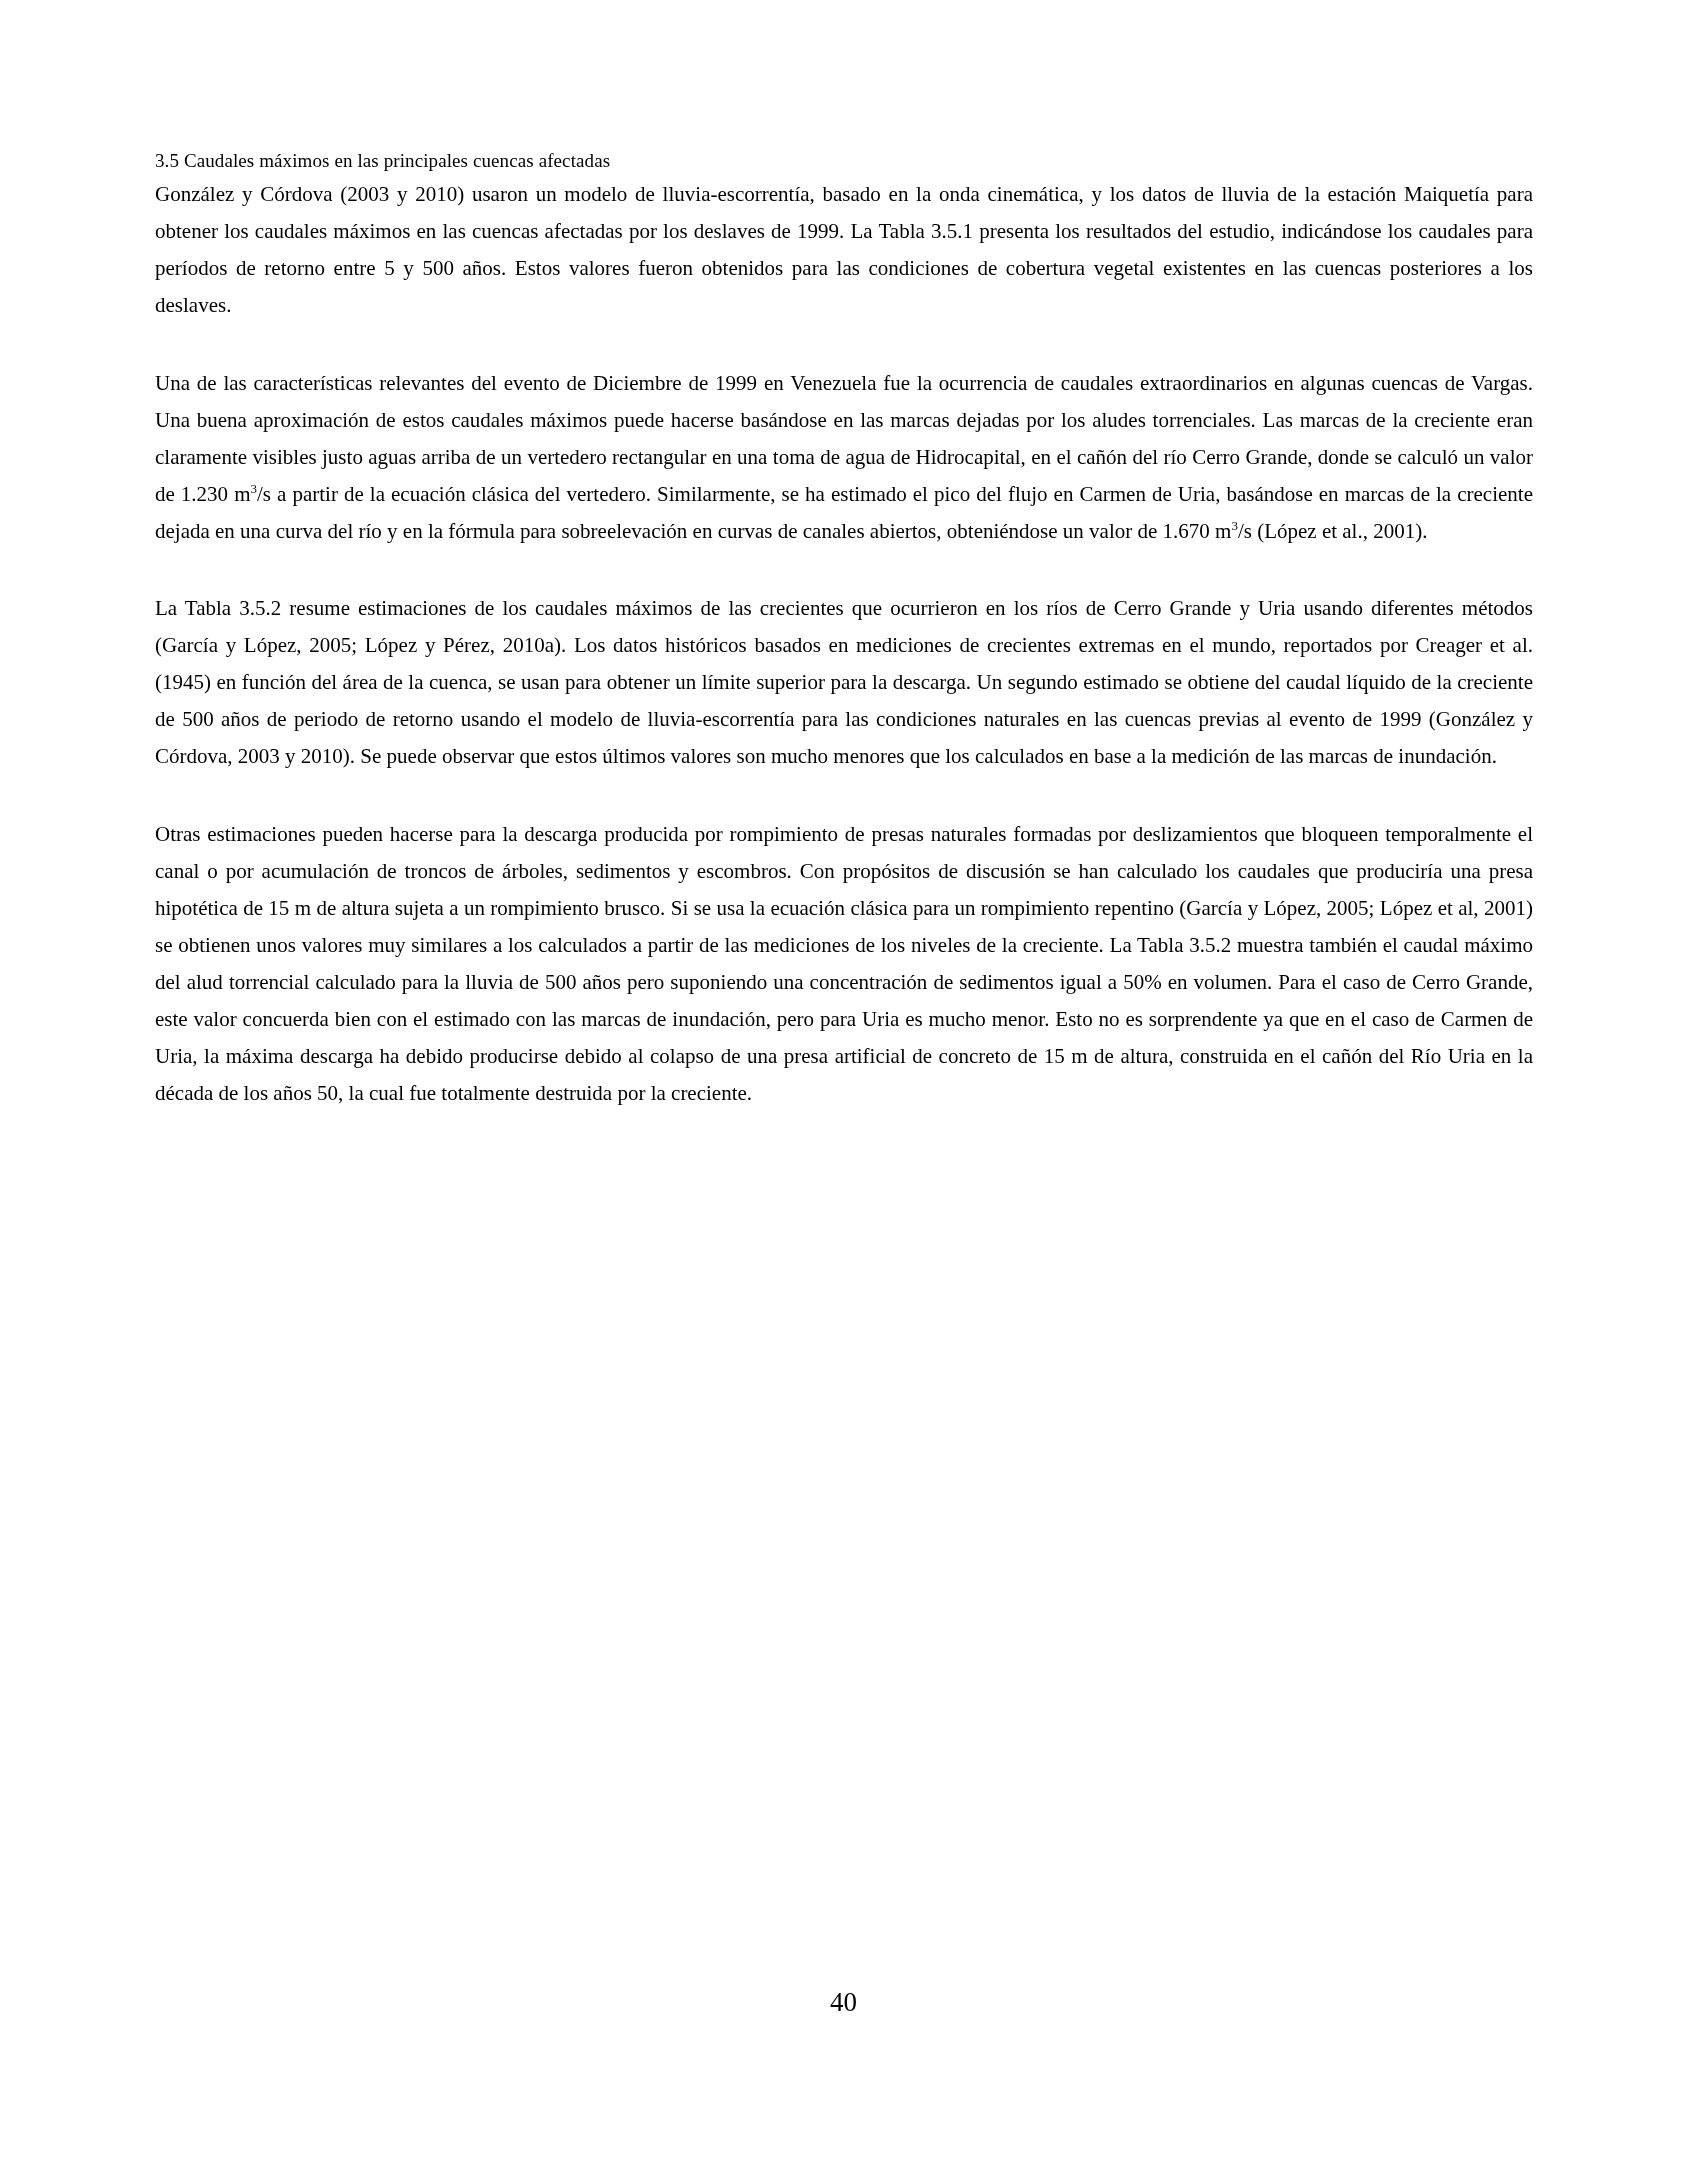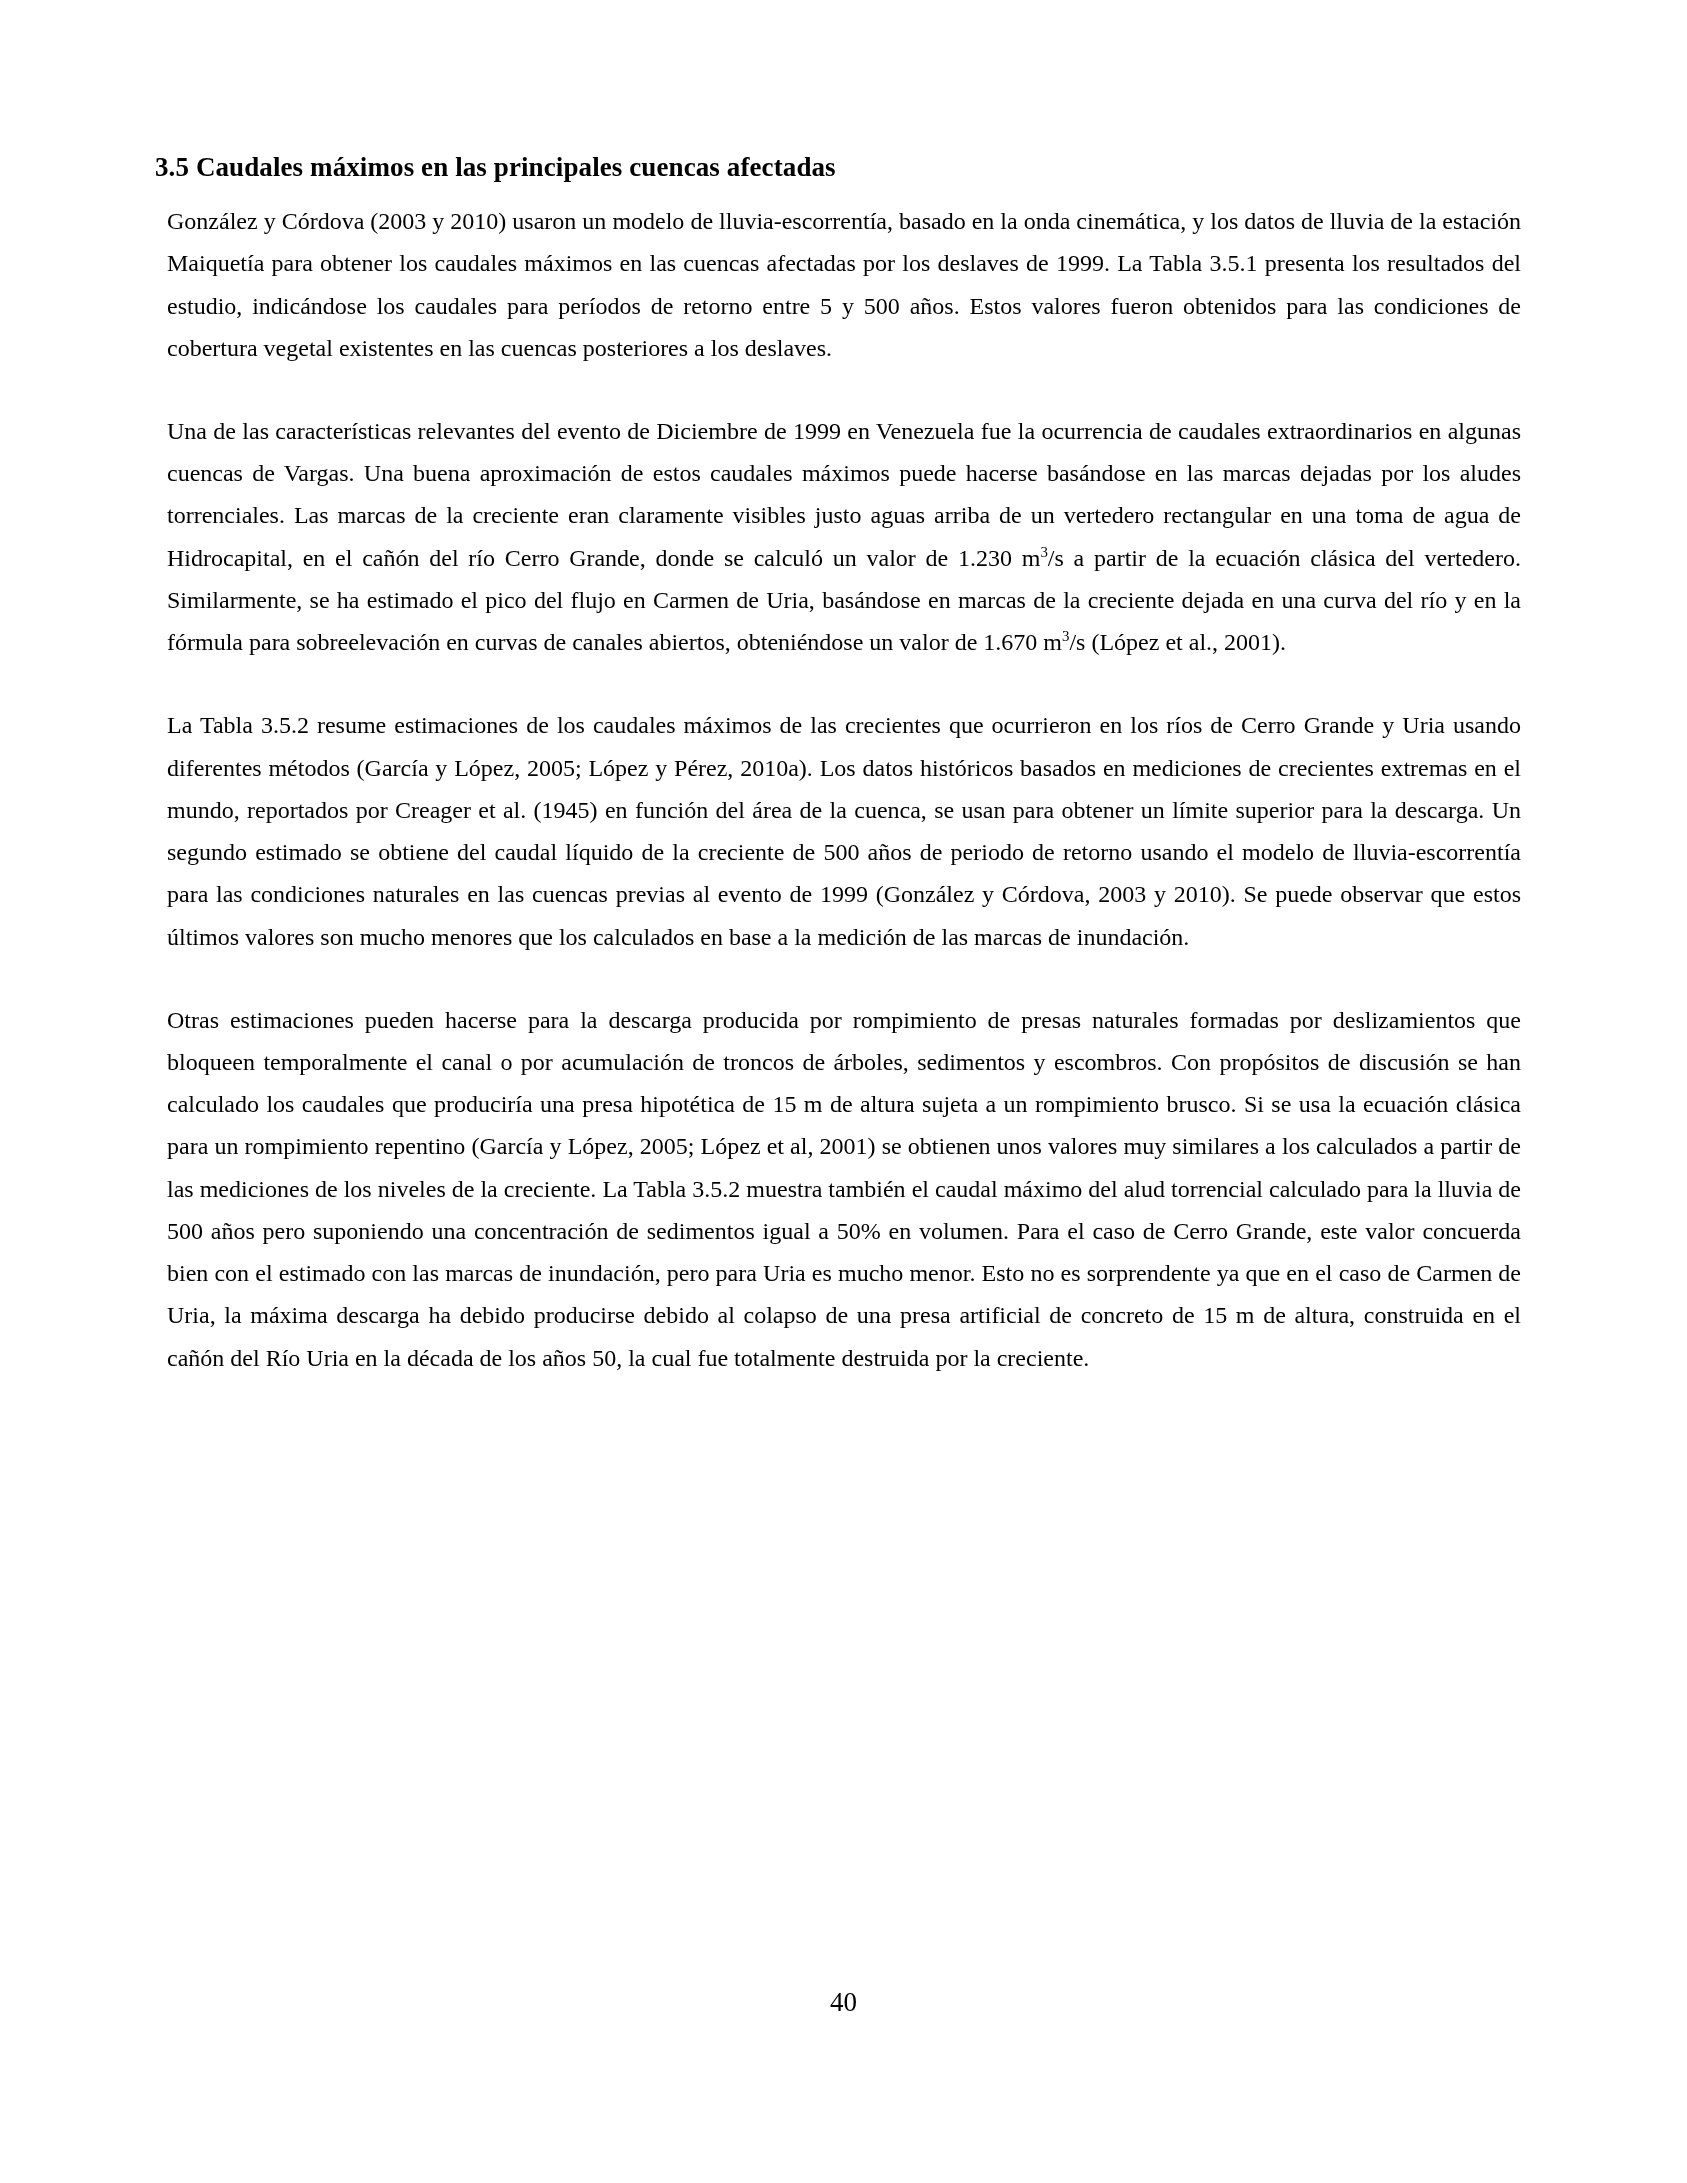--- a/index.html
+++ b/index.html
@@ -19,33 +19,33 @@
     box-sizing: border-box;
     overflow: hidden;
   }
   .content {
     position: absolute;
     left: 155px;
     top: 147px;
     width: 1378px;
   }
   .section-heading {
-    font-size: 27px;
-    font-weight: bold;
+    font-size: 19px;
+    font-weight: normal;
     line-height: 1.52;
     text-align: left;
     margin: 0 0 0 0;
     letter-spacing: 0.1px;
   }
   p.body-text {
-    font-size: 24px;
+    font-size: 21px;
     line-height: 1.76;
     text-align: justify;
     text-justify: inter-word;
-    margin: 12px;
+    margin: 0;
     letter-spacing: 0px;
     hyphens: none;
   }
   p.body-text.spaced {
     margin-top: 41px;
   }
   sup {
     font-size: 0.62em;
     vertical-align: super;
     line-height: 0;

